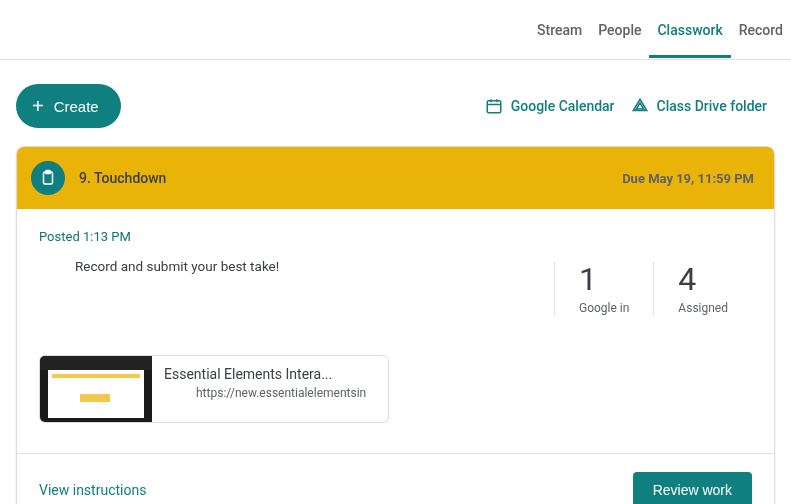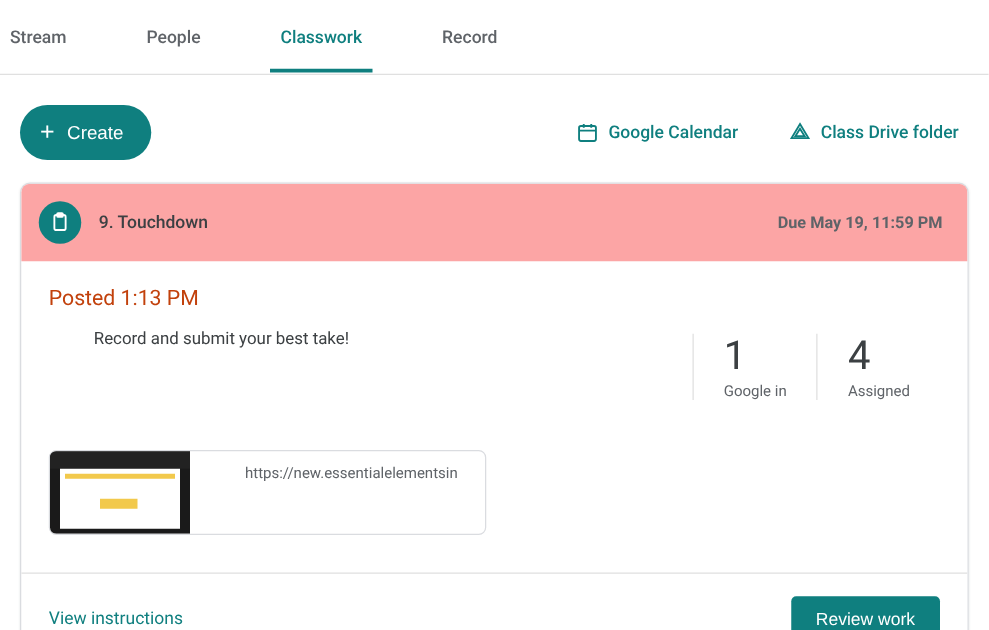--- a/index.html
+++ b/index.html
@@ -6,22 +6,21 @@
   body {
     font-family: -apple-system, BlinkMacSystemFont, "Segoe UI", Roboto, Arial, sans-serif;
     background: #fff;
     color: #3c4043;
     width: 791px;
     height: 504px;
     overflow: hidden;
   }
   .tabs {
     display: flex;
-    justify-content: flex-start;
-    gap: 48px;
+    justify-content: flex-end;
     border-bottom: 1px solid #e0e0e0;
     height: 60px;
     align-items: center;
   }
   .tab {
     font-size: 14px;
     font-weight: 500;
     color: #5f6368;
     padding: 20px 8px 17px 8px;
     cursor: pointer;
@@ -51,41 +50,41 @@
     cursor: pointer;
   }
   .create-btn .plus {
     font-size: 20px;
     line-height: 1;
     font-weight: 400;
   }
   .tool-links {
     display: flex;
     align-items: center;
-    gap: 40px;
+    gap: 16px;
   }
   .tool-link {
     display: flex;
     align-items: center;
     gap: 8px;
     color: #0f7f7f;
     font-size: 14px;
     font-weight: 500;
     cursor: pointer;
   }
   .tool-link svg { width: 18px; height: 18px; }
   .card {
     margin: 0 16px;
     border: 1px solid #dadce0;
     border-radius: 8px;
     overflow: hidden;
     box-shadow: 0 1px 2px rgba(60,64,67,0.15);
   }
   .card-header {
-    background: #fca5a5;
+    background: #eab308;
     display: flex;
     align-items: center;
     justify-content: space-between;
     padding: 14px 20px 14px 14px;
   }
   .card-header-left {
     display: flex;
     align-items: center;
     gap: 14px;
   }
@@ -106,22 +105,22 @@
   }
   .due {
     font-size: 13px;
     color: #5f6368;
     font-weight: bold;
   }
   .card-body {
     padding: 20px 22px 0 22px;
   }
   .posted {
-    font-size: 17px;
-    color: #c2410c;
+    font-size: 13px;
+    color: #0f766e;
     margin-bottom: 14px;
   }
   .row-desc-stats {
     display: flex;
     justify-content: space-between;
     align-items: flex-start;
     margin-left: 36px;
   }
   .description {
     font-size: 13.5px;
@@ -294,20 +293,21 @@
     </div>
 
     <div class="attachment">
       <div class="attach-thumb">
         <div class="topbar"></div>
         <div class="page"></div>
         <div class="yellow1"></div>
         <div class="yellow2"></div>
       </div>
       <div class="attach-info">
+        <div class="attach-title">Essential Elements Intera...</div>
         <div class="attach-url">https://new.essentialelementsin</div>
       </div>
     </div>
   </div>
 
   <div class="card-footer">
     <div class="view-instr">View instructions</div>
     <button class="review-btn">Review work</button>
   </div>
 </div>

